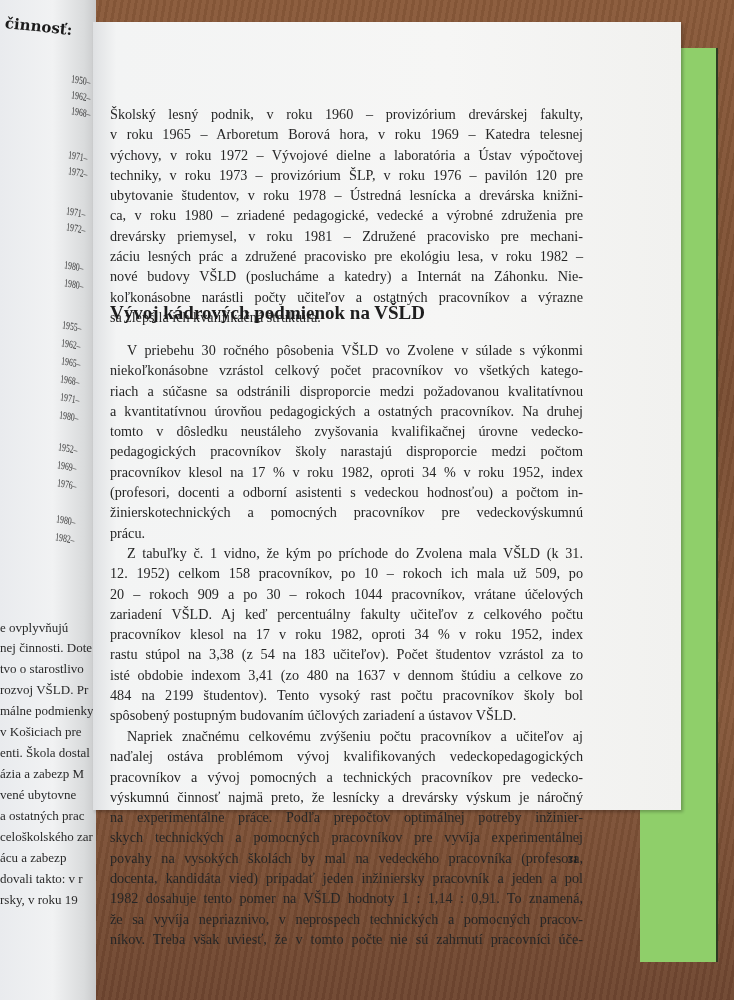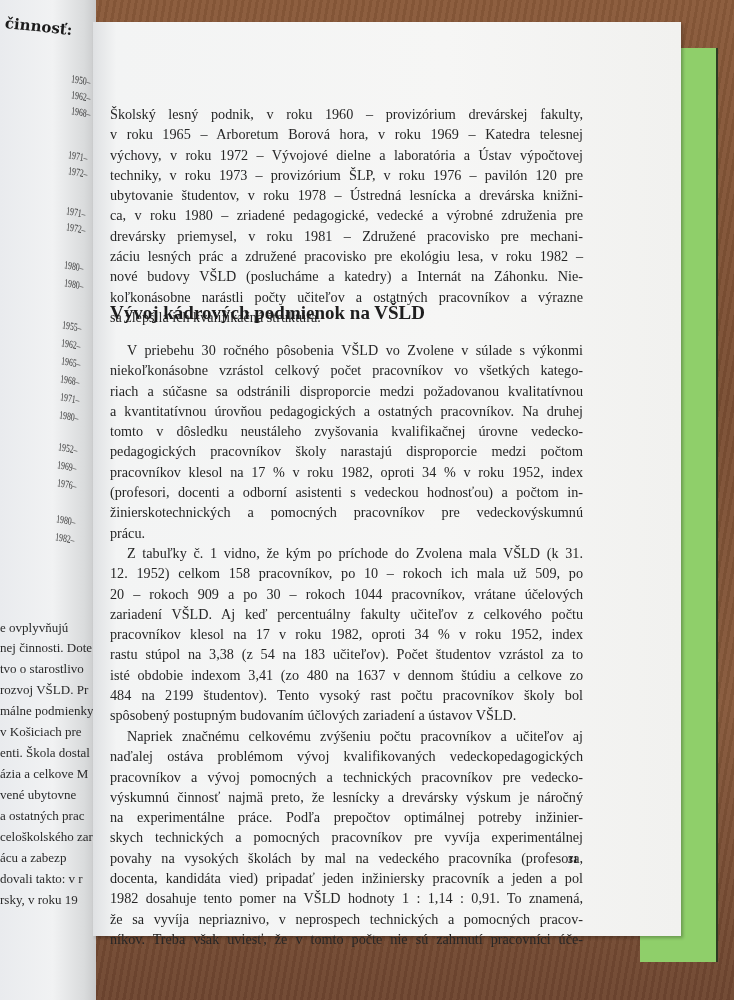--- a/index.html
+++ b/index.html
@@ -32,21 +32,21 @@
     transform: scaleX(0.7) rotate(8deg); transform-origin:left top;
     font-family: "Liberation Serif", serif;
   }
   .left-line {
     position:absolute; font-size:13px; color:#2a2a2a; white-space:nowrap;
     font-family: "Liberation Serif", serif;
     text-align: right;
   }
   
   .page {
-    position:absolute; left:93px; top:22px; width:588px; height:914px;
+    position:absolute; left:93px; top:22px; width:588px; height:788px;
     background: linear-gradient(90deg,#dfe1e3 0%,#f3f4f4 4%,#f6f6f5 60%,#f1f1ef 100%);
     box-shadow: 2px 2px 3px rgba(0,0,0,0.25);
   }
   .text {
     position:absolute; left:17px; width:473px; color:#262626;
     font-family: "Liberation Serif", serif; font-size:14.2px; line-height:20.3px;
   }
   .text p { margin:0; text-align:justify; text-align-last:justify; }
   .text p.last { text-align-last:left; }
   .text p.indent { text-indent:17px; }
@@ -89,21 +89,21 @@
   <div class="year" style="left:57px;top:512px">1980–</div>
   <div class="year" style="left:56px;top:530px">1982–</div>
 
   <div class="left-line" style="left:0px;top:620px">e  ovplyvňujú</div>
   <div class="left-line" style="left:0px;top:640px">nej činnosti. Dote</div>
   <div class="left-line" style="left:0px;top:661px">tvo o starostlivo</div>
   <div class="left-line" style="left:0px;top:682px">rozvoj VŠLD. Pr</div>
   <div class="left-line" style="left:0px;top:703px">málne podmienky</div>
   <div class="left-line" style="left:0px;top:724px">v Košiciach pre</div>
   <div class="left-line" style="left:0px;top:745px">enti. Škola dostal</div>
-  <div class="left-line" style="left:0px;top:766px">ázia a celkove M</div>
+  <div class="left-line" style="left:0px;top:766px">ázia a zabezp M</div>
   <div class="left-line" style="left:0px;top:787px">vené ubytovne</div>
   <div class="left-line" style="left:0px;top:808px">a ostatných prac</div>
   <div class="left-line" style="left:0px;top:829px">celoškolského zar</div>
   <div class="left-line" style="left:0px;top:850px">ácu  a  zabezp</div>
   <div class="left-line" style="left:0px;top:871px">dovali takto: v r</div>
   <div class="left-line" style="left:0px;top:892px">rsky, v roku 19</div>
 </div>
 
 <div class="page">
   <div class="text" style="top:82px">

